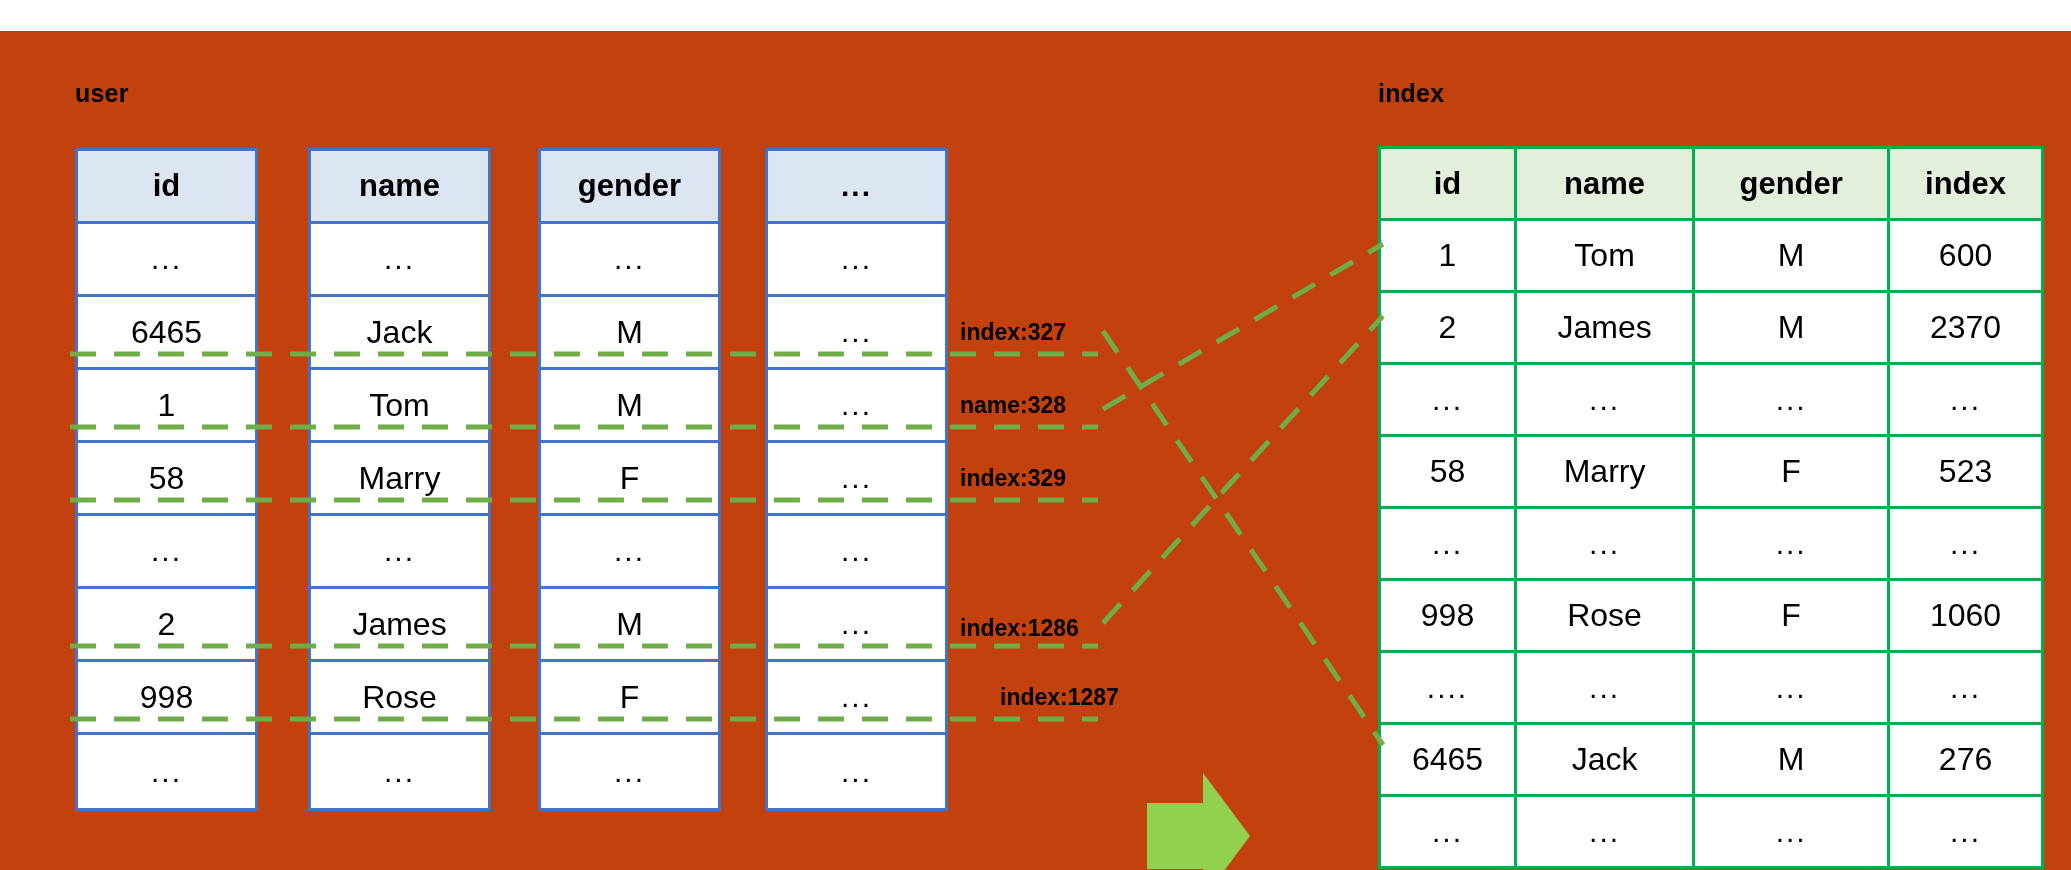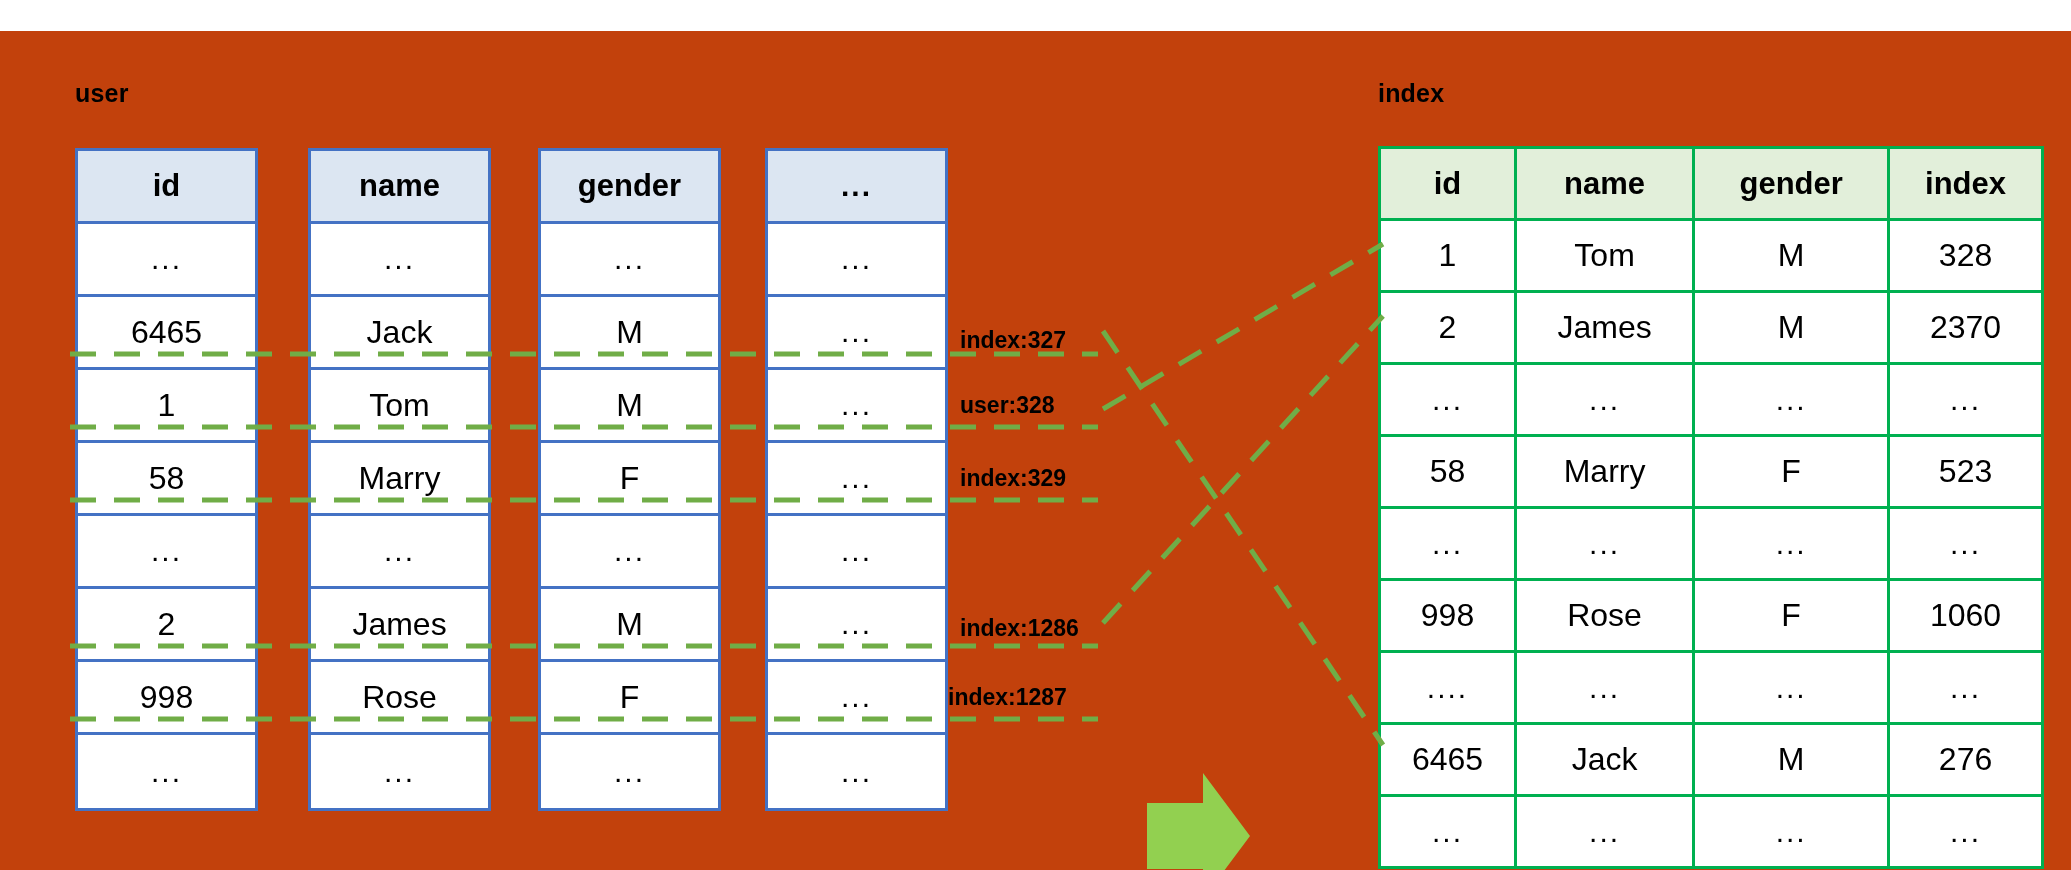--- a/index.html
+++ b/index.html
@@ -152,43 +152,43 @@
     <div class="cell dots">...</div>
     <div class="cell dots">...</div>
     <div class="cell dots">...</div>
     <div class="cell dots">...</div>
     <div class="cell dots">...</div>
     <div class="cell dots">...</div>
     <div class="cell dots">...</div>
     <div class="cell dots">...</div>
   </div>
 
-  <div class="idx-label" style="left:960px; top:296px;">index:327</div>
-  <div class="idx-label" style="left:960px; top:361px;">user:328</div>
+  <div class="idx-label" style="left:960px; top:288px;">index:327</div>
+  <div class="idx-label" style="left:960px; top:361px;">name:328</div>
   <div class="idx-label" style="left:960px; top:434px;text-align:center;">index:329</div>
   <div class="idx-label" style="left:960px; top:584px;">index:1286</div>
-  <div class="idx-label" style="left:948px; top:653px;">index:1287</div>
+  <div class="idx-label" style="left:1000px; top:653px;">index:1287</div>
 
   <div class="caption" id="caption-index">index</div>
 
   <table id="index-table">
     <thead>
       <tr>
         <th>id</th>
         <th>name</th>
         <th>gender</th>
         <th>index</th>
       </tr>
     </thead>
     <tbody>
       <tr>
         <td>1</td>
         <td>Tom</td>
         <td>M</td>
-        <td>328</td>
+        <td>600</td>
       </tr>
       <tr>
         <td>2</td>
         <td>James</td>
         <td>M</td>
         <td>2370</td>
       </tr>
       <tr>
         <td class="dots">...</td>
         <td class="dots">...</td>

